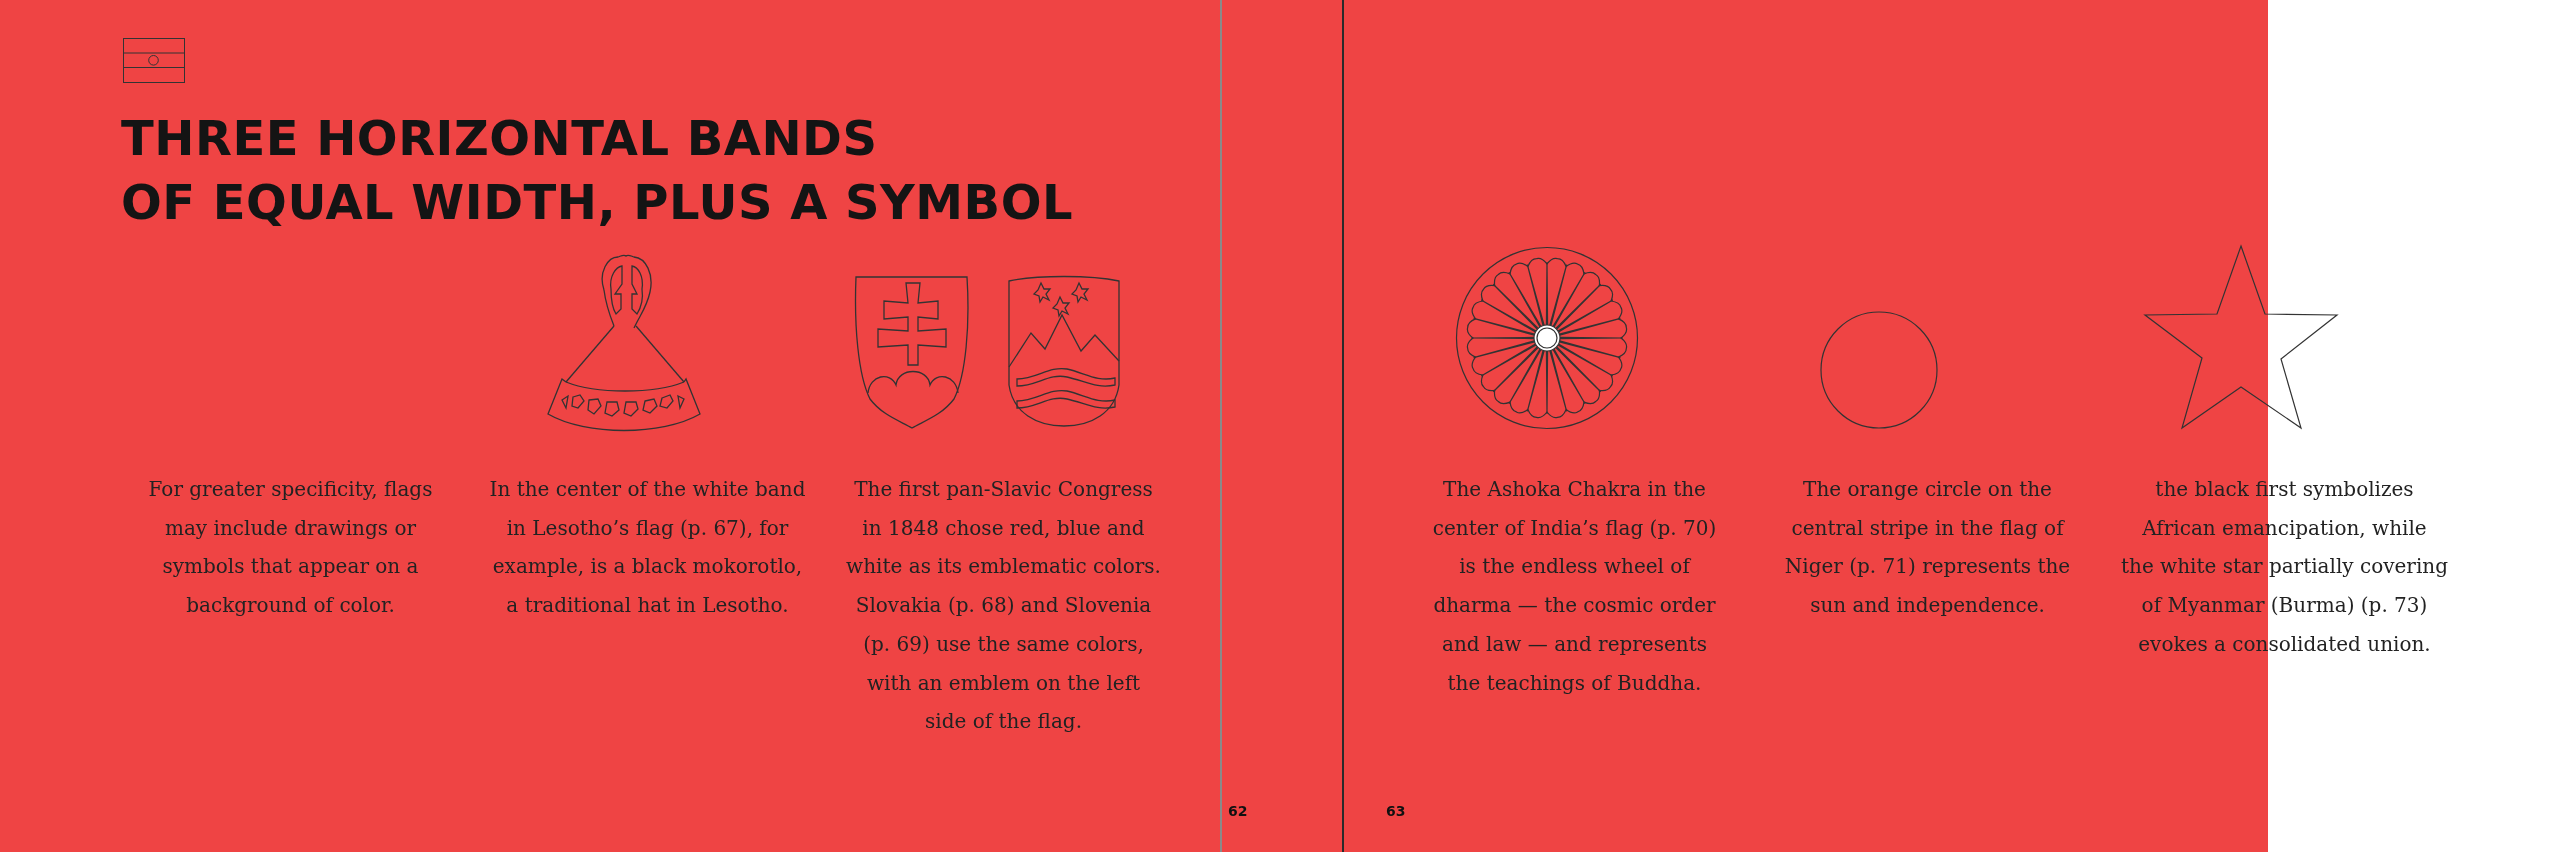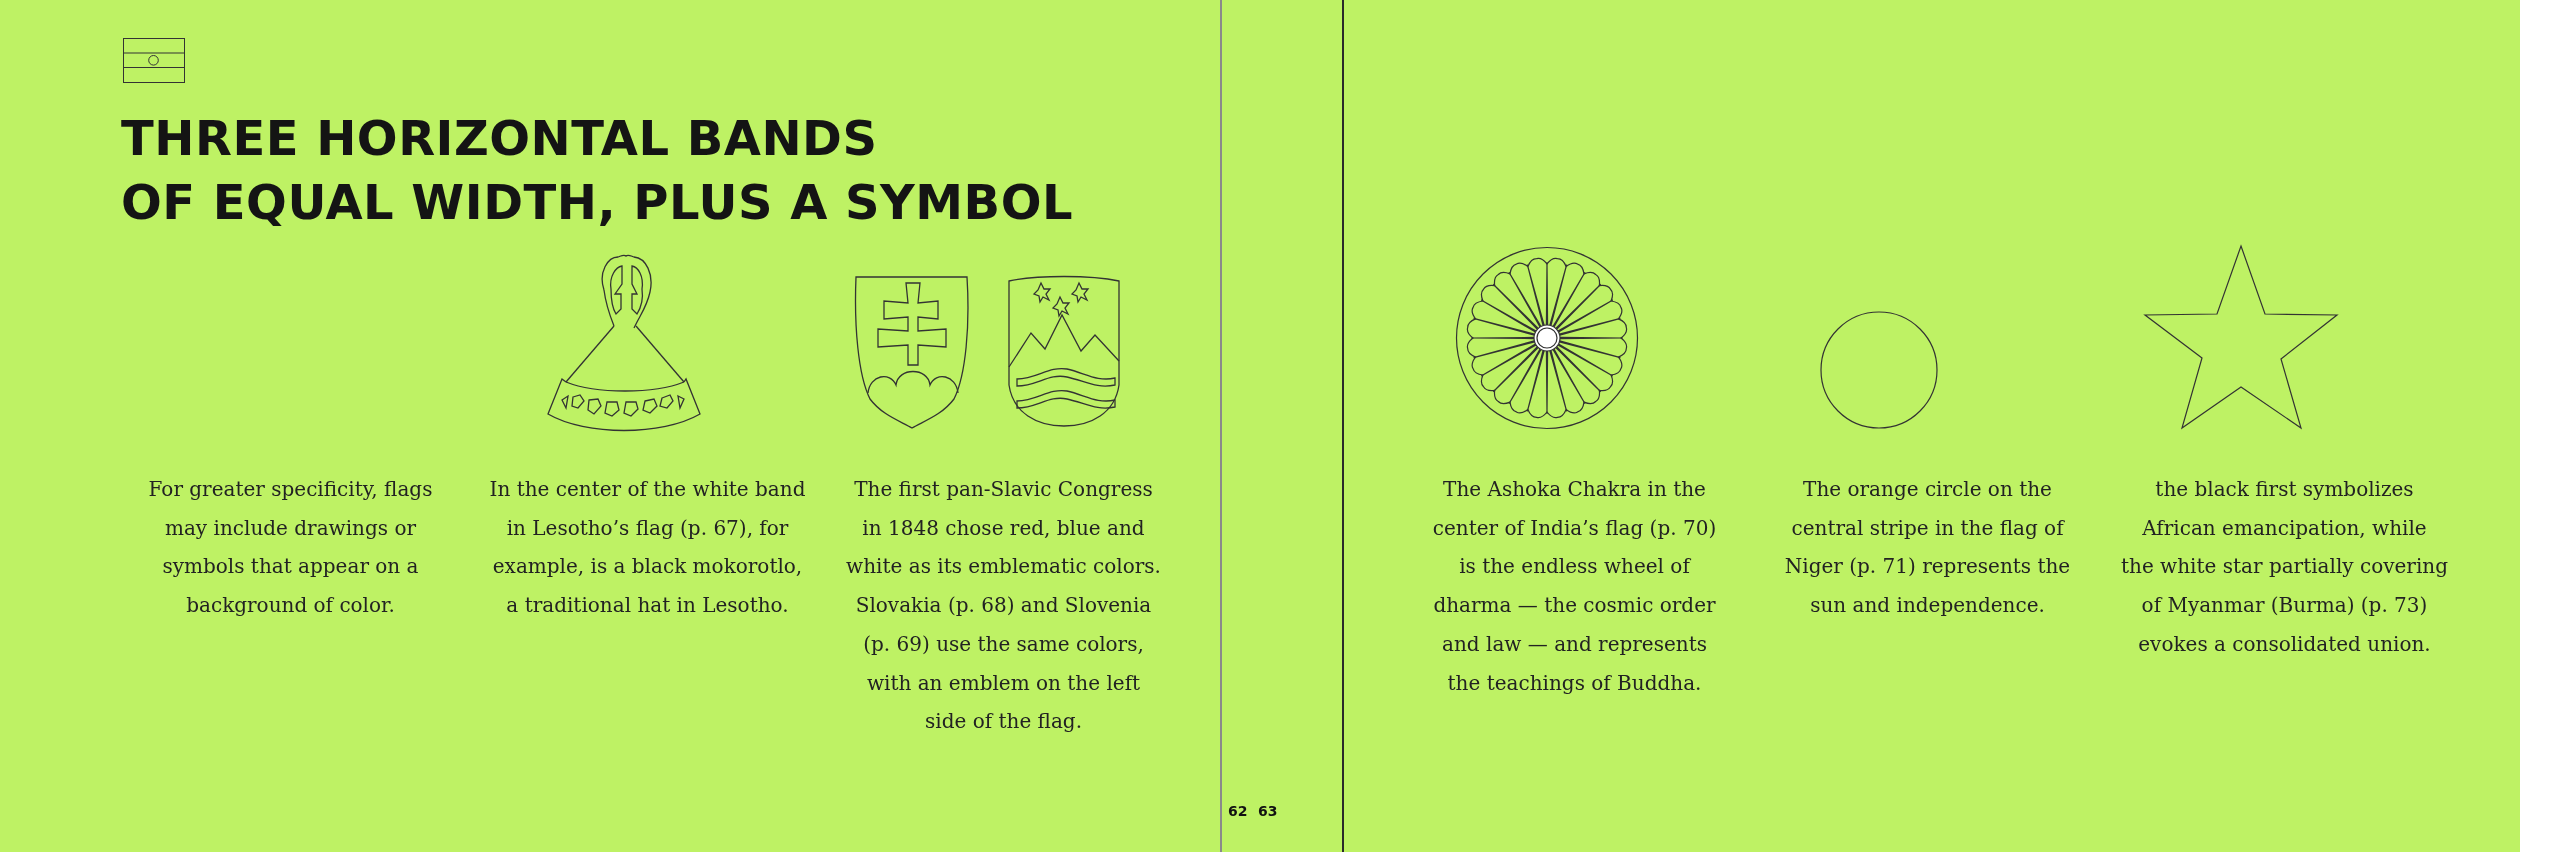--- a/index.html
+++ b/index.html
@@ -10,22 +10,22 @@
     body {
       width: 2560px;
       height: 852px;
       position: relative;
       overflow: hidden;
       color: #1a1a1a;
     }
     .spread {
       position: absolute;
       left: 0; top: 0;
-      width: 2520px; height: 852px;
-      background: #bef264;
+      width: 2268px; height: 852px;
+      background: #ef4444;
     }
     .page-edge-left {
       position: absolute;
       left: 1220px; top: 0;
       width: 2px; height: 852px;
       background: #8a8a8a;
     }
     .page-edge-right {
       position: absolute;
       left: 1342px; top: 0;
@@ -244,15 +244,15 @@
     </div>
 
     <div class="col" style="left:2117px;">
       <span>the black first symbolizes</span>
       <span>African emancipation, while</span>
       <span>the white star partially covering</span>
       <span>of Myanmar (Burma) (p. 73)</span>
       <span>evokes a consolidated union.</span>
     </div>
 
-    <div class="page-num" style="left:1258px;">63</div>
+    <div class="page-num" style="left:1386px;">63</div>
   </div>
 </div>
 
 </body></html>

